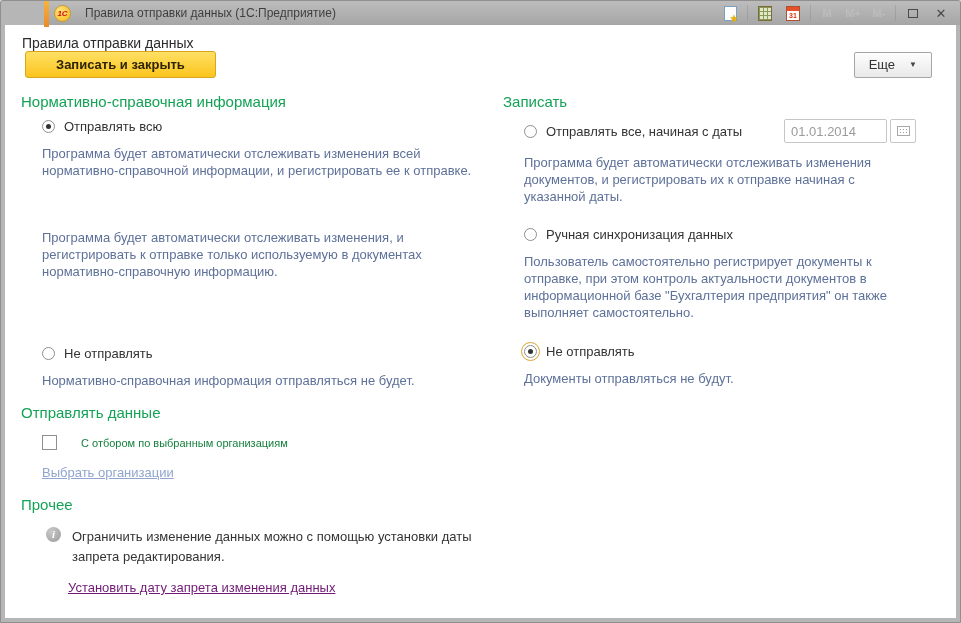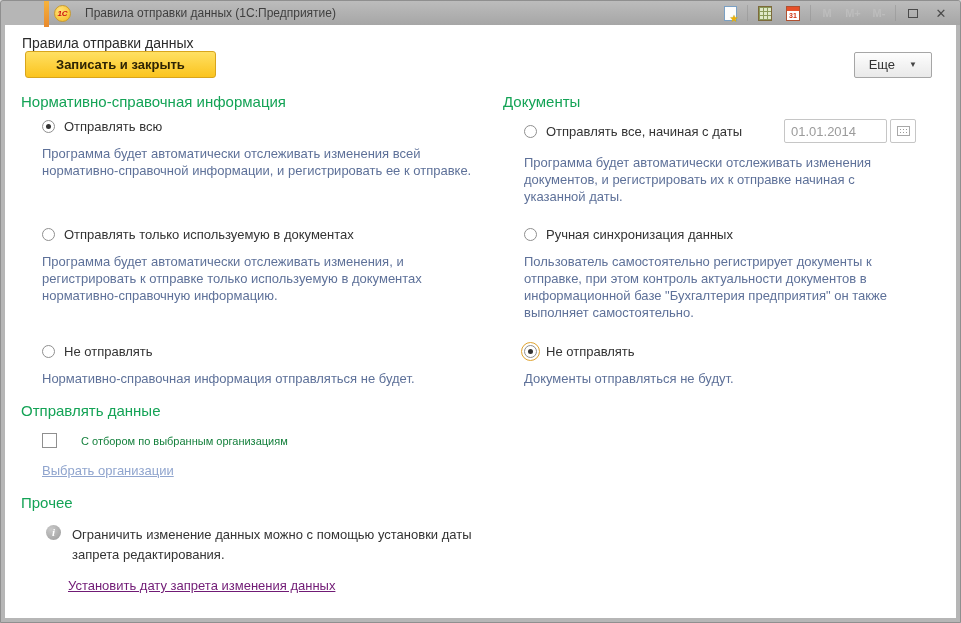--- a/index.html
+++ b/index.html
@@ -163,24 +163,20 @@
 
         <div class="opt opt-h99">
           <div class="radio-row">
             <div class="radio sel"></div>
             <div class="radio-label">Отправлять всю</div>
           </div>
           <div class="hint">Программа будет автоматически отслеживать изменения всей нормативно-справочной информации, и регистрировать ее к отправке.</div>
         </div>
 
         <div class="opt opt-h108">
-          <div class="radio-row">
-            <div class="radio"></div>
-            <div class="radio-label">Отправлять только используемую в документах</div>
-          </div>
           <div class="hint">Программа будет автоматически отслеживать изменения, и регистрировать к отправке только используемую в документах нормативно-справочную информацию.</div>
         </div>
 
         <div class="opt">
           <div class="radio-row">
             <div class="radio"></div>
             <div class="radio-label">Не отправлять</div>
           </div>
           <div class="hint">Нормативно-справочная информация отправляться не будет.</div>
         </div>
@@ -198,21 +194,21 @@
 
         <div class="info-row">
           <div class="info-ico">i</div>
           <div class="info-text">Ограничить изменение данных можно с помощью установки даты запрета редактирования.</div>
         </div>
 
         <a class="link link-blue">Установить дату запрета изменения данных</a>
       </div>
 
       <div class="col-right">
-        <h2 class="section-title">Документы</h2>
+        <h2 class="section-title">Записать</h2>
 
         <div class="opt opt-h99">
           <div class="radio-row">
             <div class="radio"></div>
             <div class="radio-label">Отправлять все, начиная с даты</div>
             <div class="date-group">
               <input class="date-input" readonly="" value="01.01.2014" style="">
               <div class="date-btn">
                 <div class="grid"></div>
               </div>

